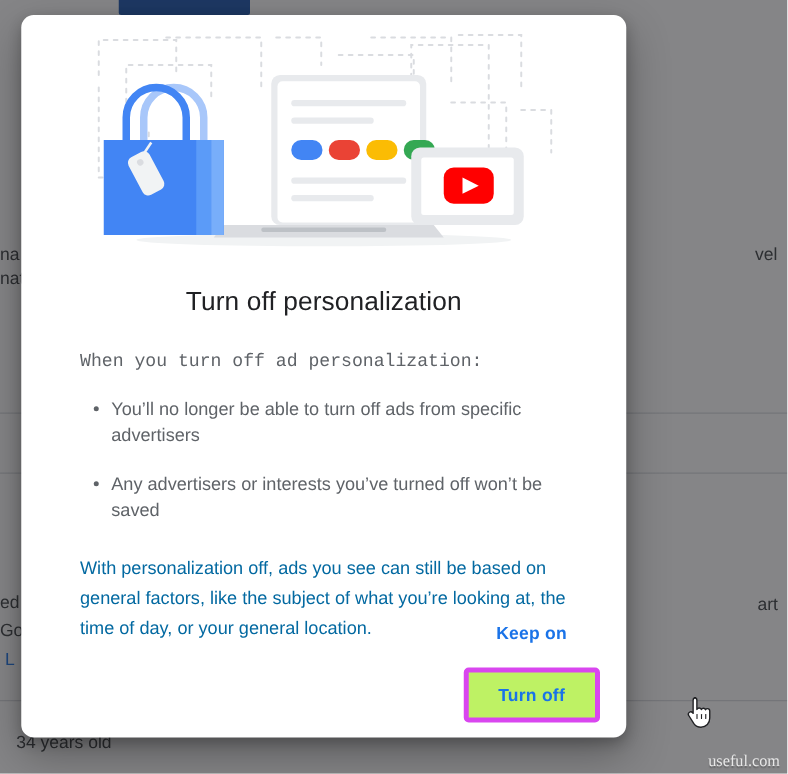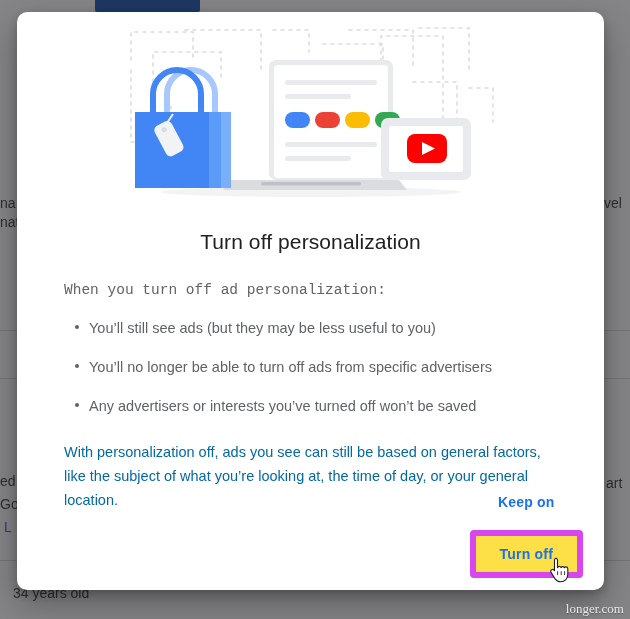--- a/index.html
+++ b/index.html
@@ -56,21 +56,21 @@
     position: absolute;
     inset: 0;
     background: rgba(32, 33, 36, 0.55);
   }
 
   
   #dialog {
     position: absolute;
     left: 17px;
     top: 12px;
-    width: 587px;
+    width: 484px;
     height: 578px;
     background: #ffffff;
     border-radius: 10px;
     box-shadow: 0 14px 34px rgba(0,0,0,0.30), 0 4px 10px rgba(0,0,0,0.22);
     overflow: hidden;
     box-sizing: border-box;
   }
 
   
   .illustration-wrap {
@@ -154,23 +154,23 @@
     font-weight: bold;
     letter-spacing: 0.2px;
     cursor: pointer;
     background: transparent;
     border: none;
     color: #1a73e8;
     border-radius: 4px;
     padding: 10px 12px;
   }
   .btn.outlined {
-    border: 6px solid #d946ef;
+    border: 4px solid #d946ef;
     padding: 10px 24px;
-    background: #fde047;
+    background: #bef264;
   }
 
   
   #cursor {
     position: absolute;
     left: 548px;
     top: 557px;
     width: 22px;
     height: 26px;
     pointer-events: none;
@@ -271,21 +271,20 @@
       <path d="M309 120 L322 126.5 L309 133 Z" fill="#ffffff"></path>
     </svg>
   </div>
 
   <h1 class="dialog-title">Turn off personalization</h1>
 
   <div class="dialog-body">
     <p class="intro-line">When you turn off ad personalization:</p>
 
     <ul class="reasons">
-      <li>You’ll still see ads (but they may be less useful to you)</li>
       <li>You’ll no longer be able to turn off ads from specific advertisers</li>
       <li>Any advertisers or interests you’ve turned off won’t be saved</li>
     </ul>
 
     <p class="closing-note">With personalization off, ads you see can still be based on general factors, like the subject of what you’re looking at, the time of day, or your general location.</p>
   </div>
 
   <div class="dialog-actions">
     <button class="btn" type="button">Keep on</button>
     <button class="btn outlined" type="button">Turn off</button>
@@ -294,13 +293,13 @@
 
 <svg id="cursor" viewBox="0 0 22 26">
   <path d="M7.5 1.2c1.1 0 2 .9 2 2v7.4c.3-.7 1-1.2 1.8-1.2.8 0 1.5.5 1.8 1.2.3-.6.9-1 1.6-1 .8 0 1.5.5 1.7 1.2.3-.5.9-.9 1.5-.9 1 0 1.9.8 1.9 1.9v5.5c0 4.3-2.8 7.5-7 7.5-2.4 0-4.4-1-5.7-2.9L3 15.4c-.6-.9-.3-2 .6-2.6.8-.5 1.9-.3 2.5.4l.4.5V3.2c0-1.1.9-2 2-2z" fill="#ffffff" stroke="#202124" stroke-width="1.1" stroke-linejoin="round"></path>
   <g stroke="#202124" stroke-width="0.9" stroke-linecap="round">
     <path d="M9.6 14.6v3.1"></path>
     <path d="M13.2 14.6v3.1"></path>
     <path d="M16.6 14.6v3.1"></path>
   </g>
 </svg>
 
-<div id="watermark">longer.com</div>
+<div id="watermark">useful.com</div>
 
 </body></html>

